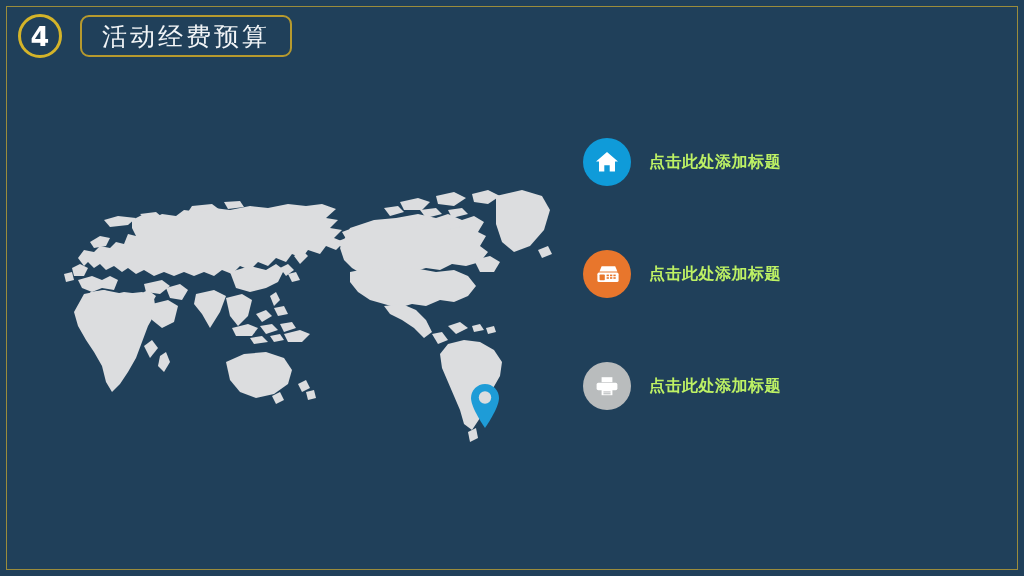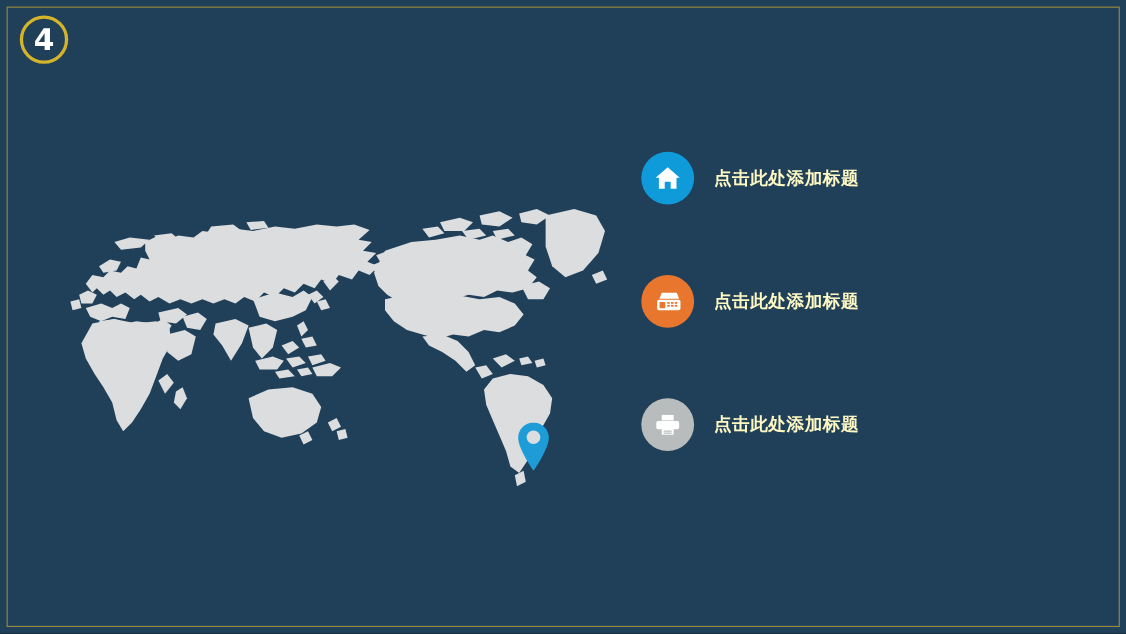--- a/index.html
+++ b/index.html
@@ -105,37 +105,40 @@
     height: 48px;
     border-radius: 50%;
     flex: 0 0 48px;
     display: flex;
     align-items: center;
     justify-content: center;
   }
   .item-icon svg { display: block; }
   .item-label {
     margin-left: 18px;
-    color: #fef9c3;
+    color: #bef264;
     font-size: 16px;
     font-weight: bold;
     letter-spacing: 0.5px;
     white-space: nowrap;
   }
 </style>
 </head>
 <body>
 
 <div id="slide">
 
   <div id="frame"></div>
 
   <div id="header">
     <div id="number-badge">
       <span>4</span>
+    </div>
+    <div id="title-box">
+      <span id="title-text">活动经费预算</span>
     </div>
   </div>
 
   <div id="map-wrap">
     <svg id="map-svg" viewBox="0 0 516 272" xmlns="http://www.w3.org/2000/svg">
       <g fill="#dcdddf">
 
         <path d="M60,44 L74,40 L92,42 L84,49 L66,51 Z"></path>
         <path d="M96,38 L112,36 L118,41 L104,45 Z"></path>
         <path d="M148,30 L168,28 L176,34 L160,38 L144,36 Z"></path>

